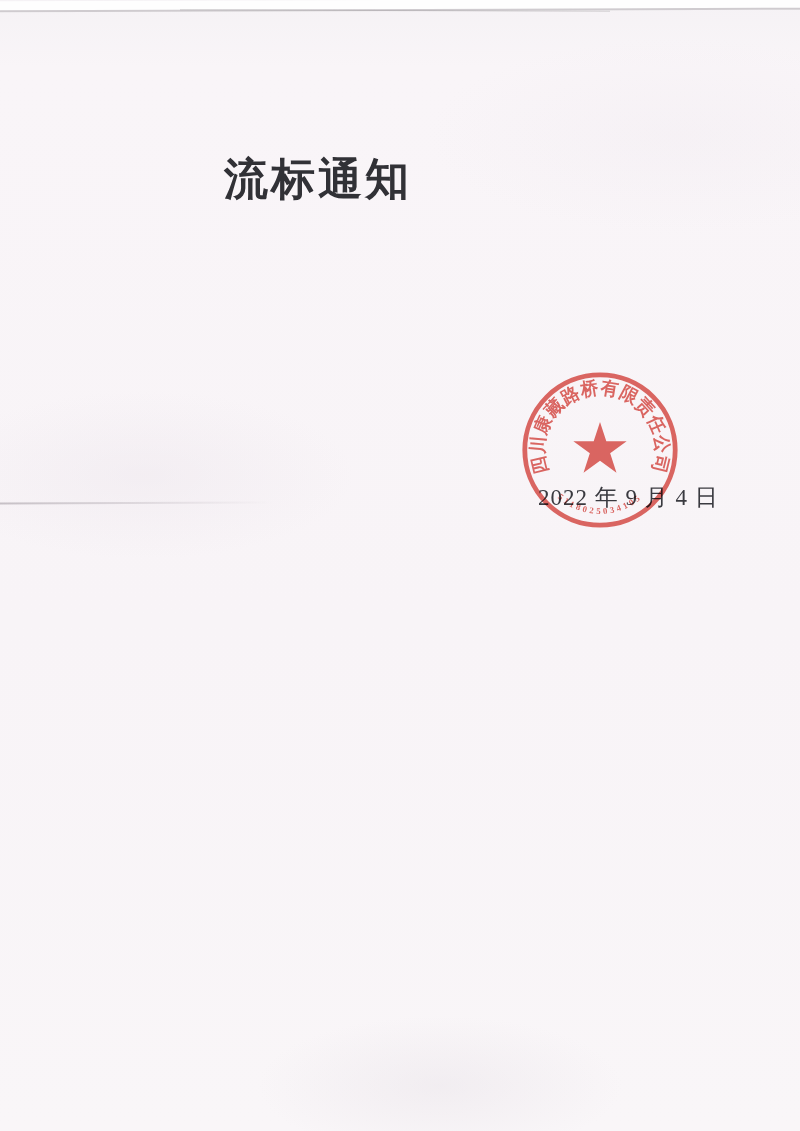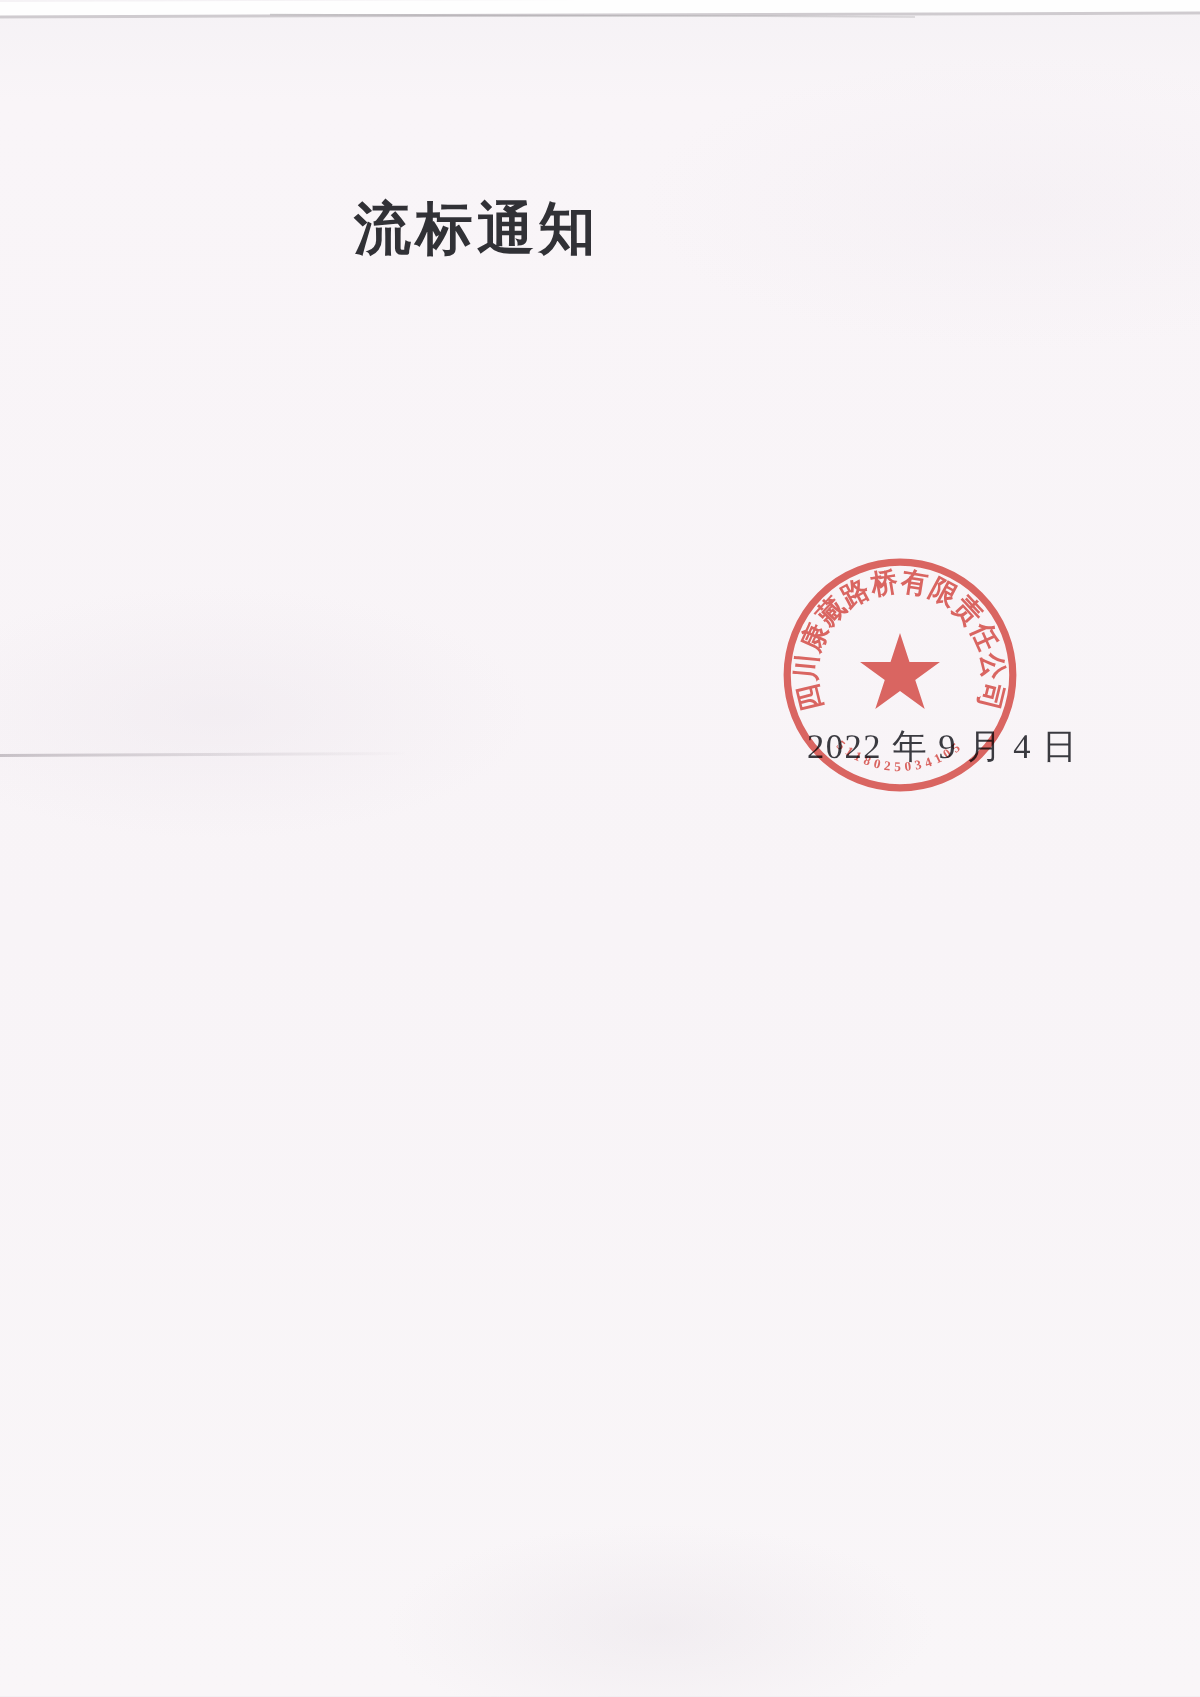--- a/index.html
+++ b/index.html
@@ -22,23 +22,23 @@
     background:#fefefe;
     border-bottom:2px solid #cfcbcf;
     transform:skewY(-0.18deg);
   }
   .scan-edge2{
     position:absolute;top:10px;left:180px;width:430px;height:1px;
     background:rgba(150,145,150,0.35);
     transform:skewY(0.2deg);
   }
   .doc-title{
-    position:absolute;top:102px;left:0;width:636px;
+    position:absolute;top:121px;left:0;width:636px;
     text-align:center;
-    font-size:38px;font-weight:bold;
+    font-size:44px;font-weight:bold;
     letter-spacing:3px;
     color:#313136;
   }
   .doc-body{
     position:absolute;top:200px;left:92px;width:620px;
     font-size:23px;line-height:26px;
     text-align:justify;
     color:#3a3a40;
   }
   .salutation{margin:0 0 4px 0;}

